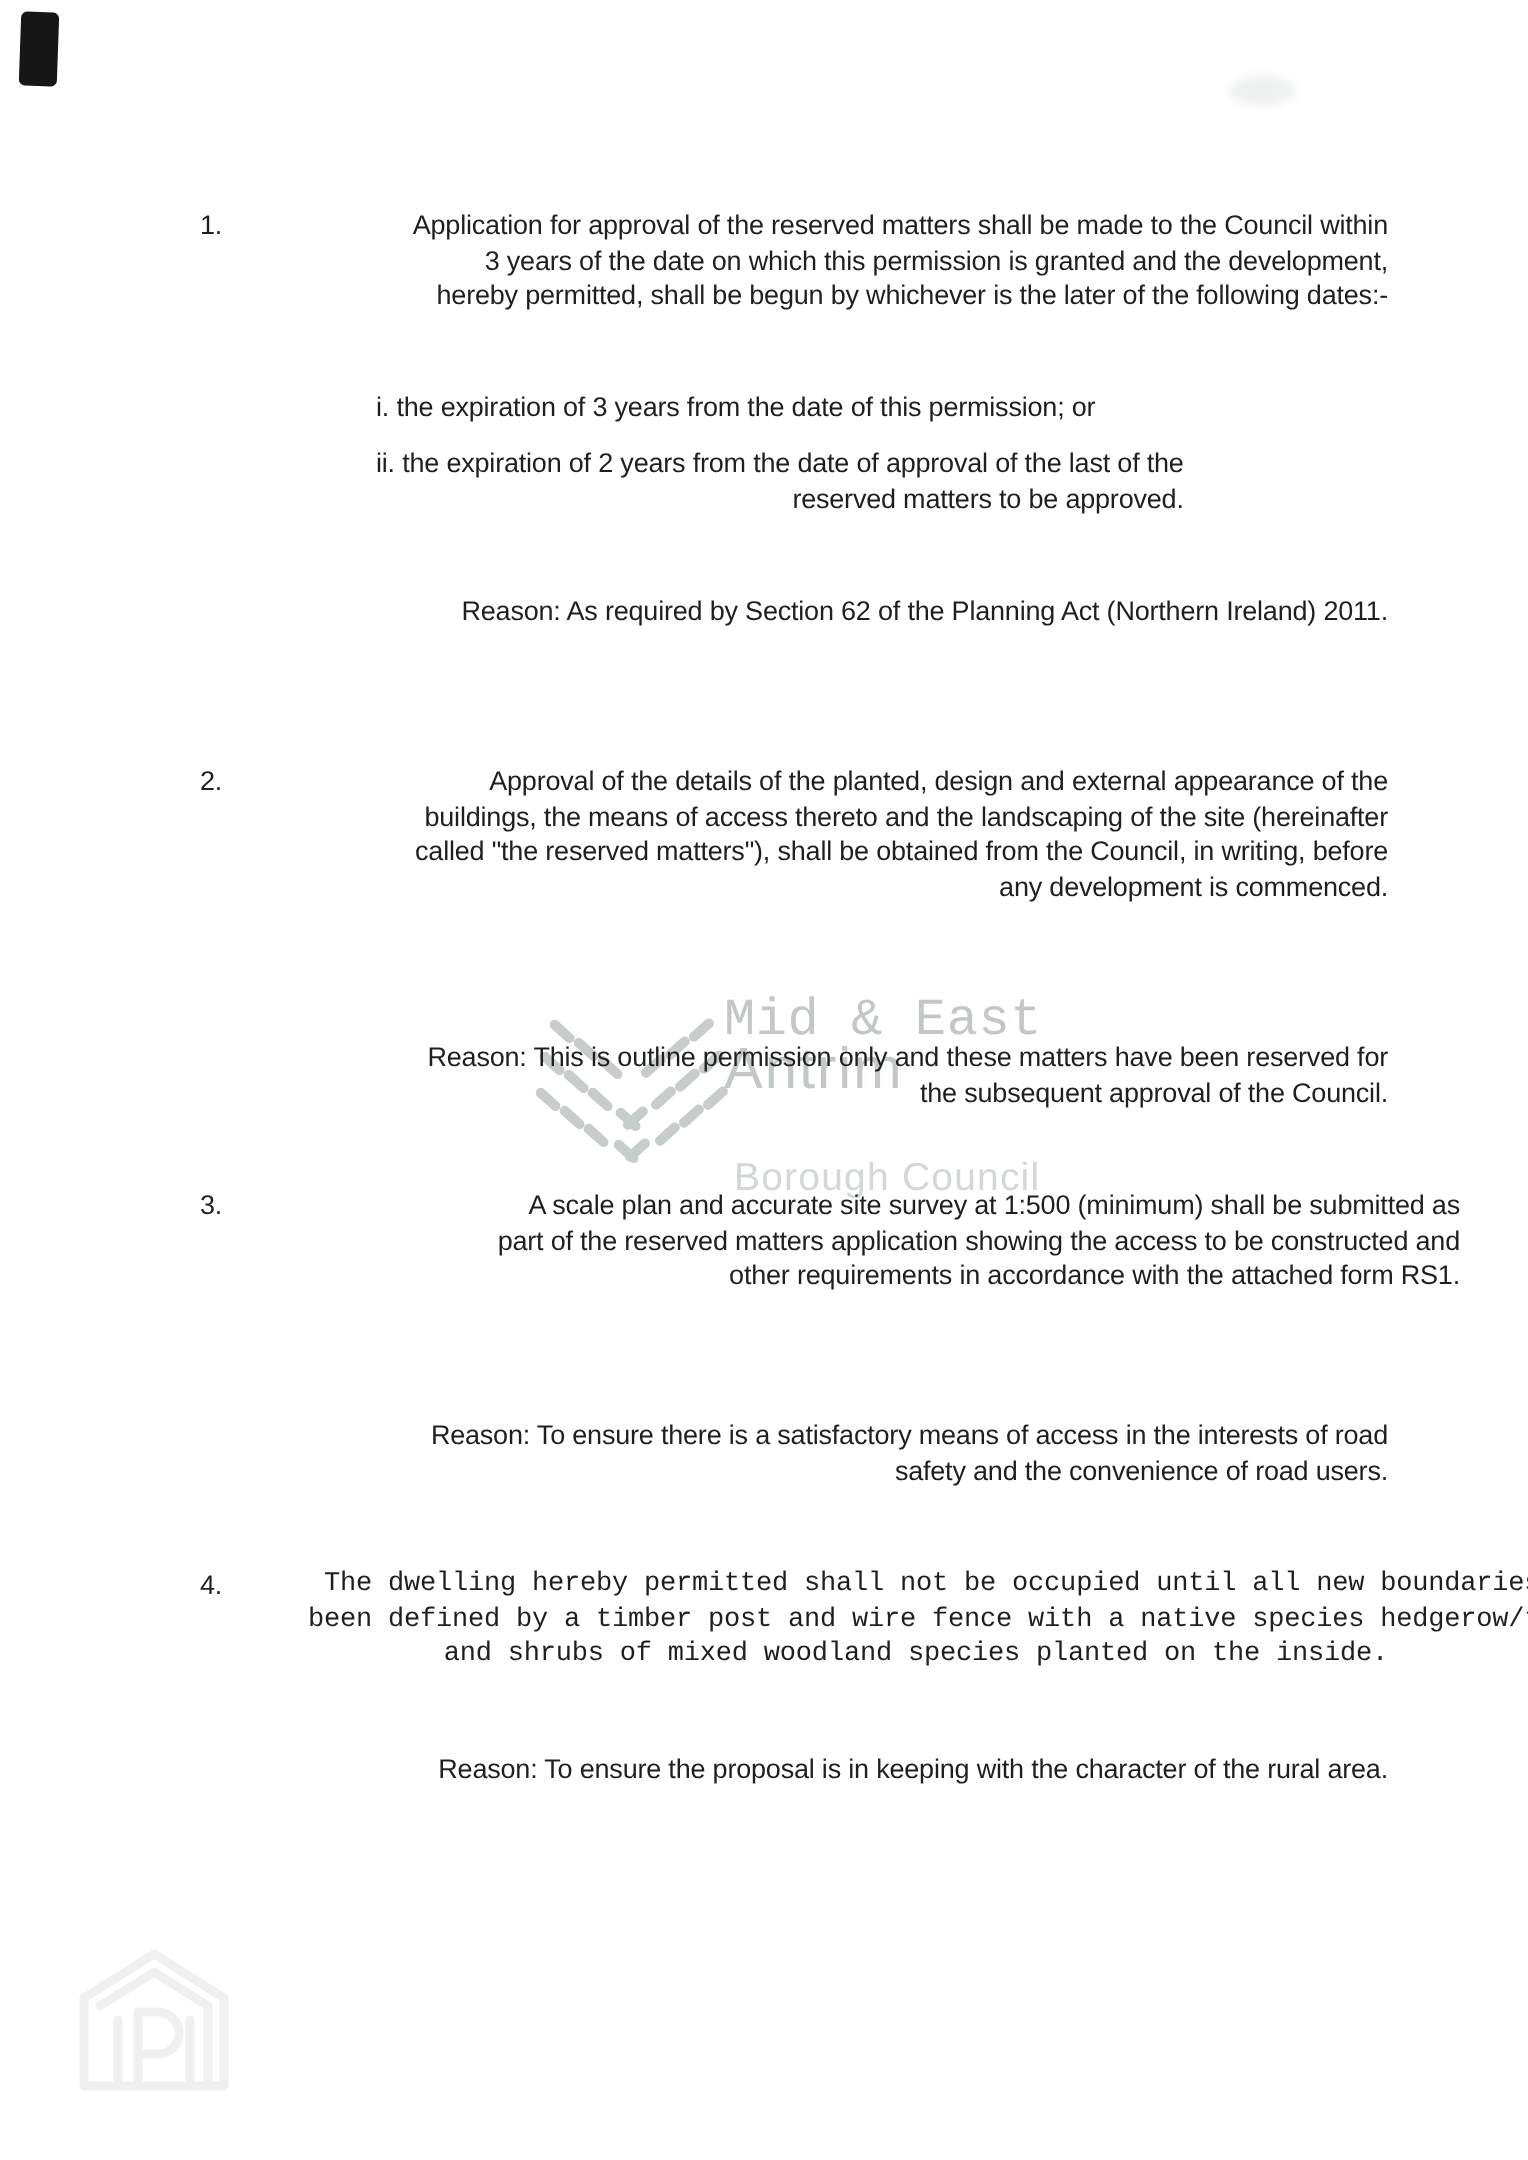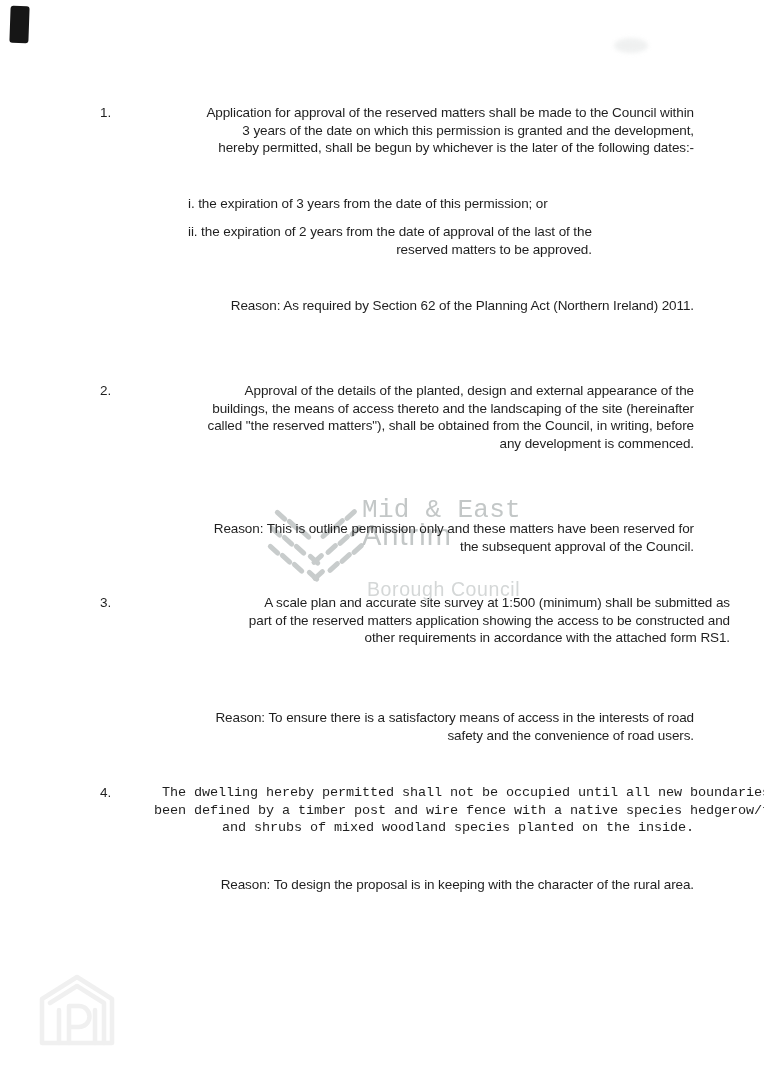--- a/index.html
+++ b/index.html
@@ -122,16 +122,16 @@
     <div class="txt body-col" style="left:154px;top:594px;margin-left:36px;">&nbsp;A scale plan and accurate site survey at 1:500 (minimum) shall be submitted as
 part of the reserved matters application showing the access to be constructed and
 other requirements in accordance with the attached form RS1.</div>
     <div class="txt body-col" style="left:154px;top:709px;">Reason: To ensure there is a satisfactory means of access in the interests of road
 safety and the convenience of road users.</div>
 
     <div class="txt num" style="left:100px;top:784px;">4.</div>
     <div class="txt body-col" style="left:154px;top:784px;font-family:Liberation Mono, monospace;">&nbsp;The dwelling hereby permitted shall not be occupied until all new boundaries have
 been defined by a timber post and wire fence with a native species hedgerow/trees
 and shrubs of mixed woodland species planted on the inside.</div>
-    <div class="txt body-col" style="left:154px;top:876px;">Reason: To design the proposal is in keeping with the character of the rural area.</div>
+    <div class="txt body-col" style="left:154px;top:876px;">Reason: To ensure the proposal is in keeping with the character of the rural area.</div>
 
   </div>
 </div>
 
 </body></html>

